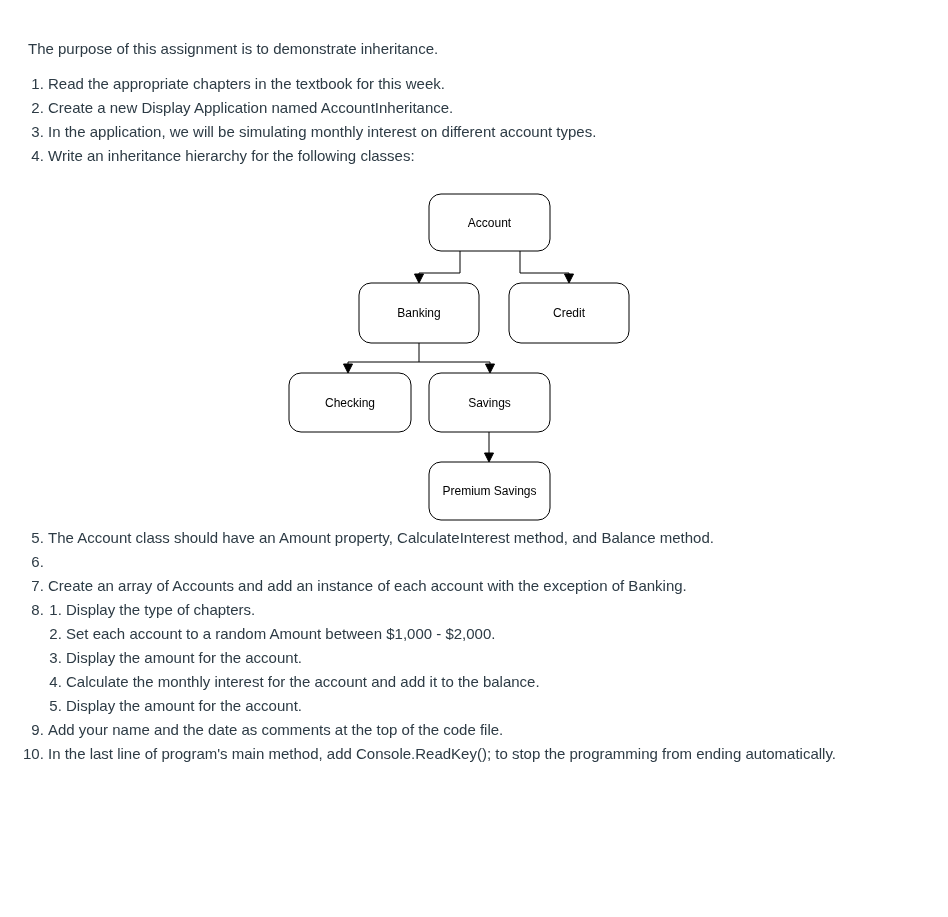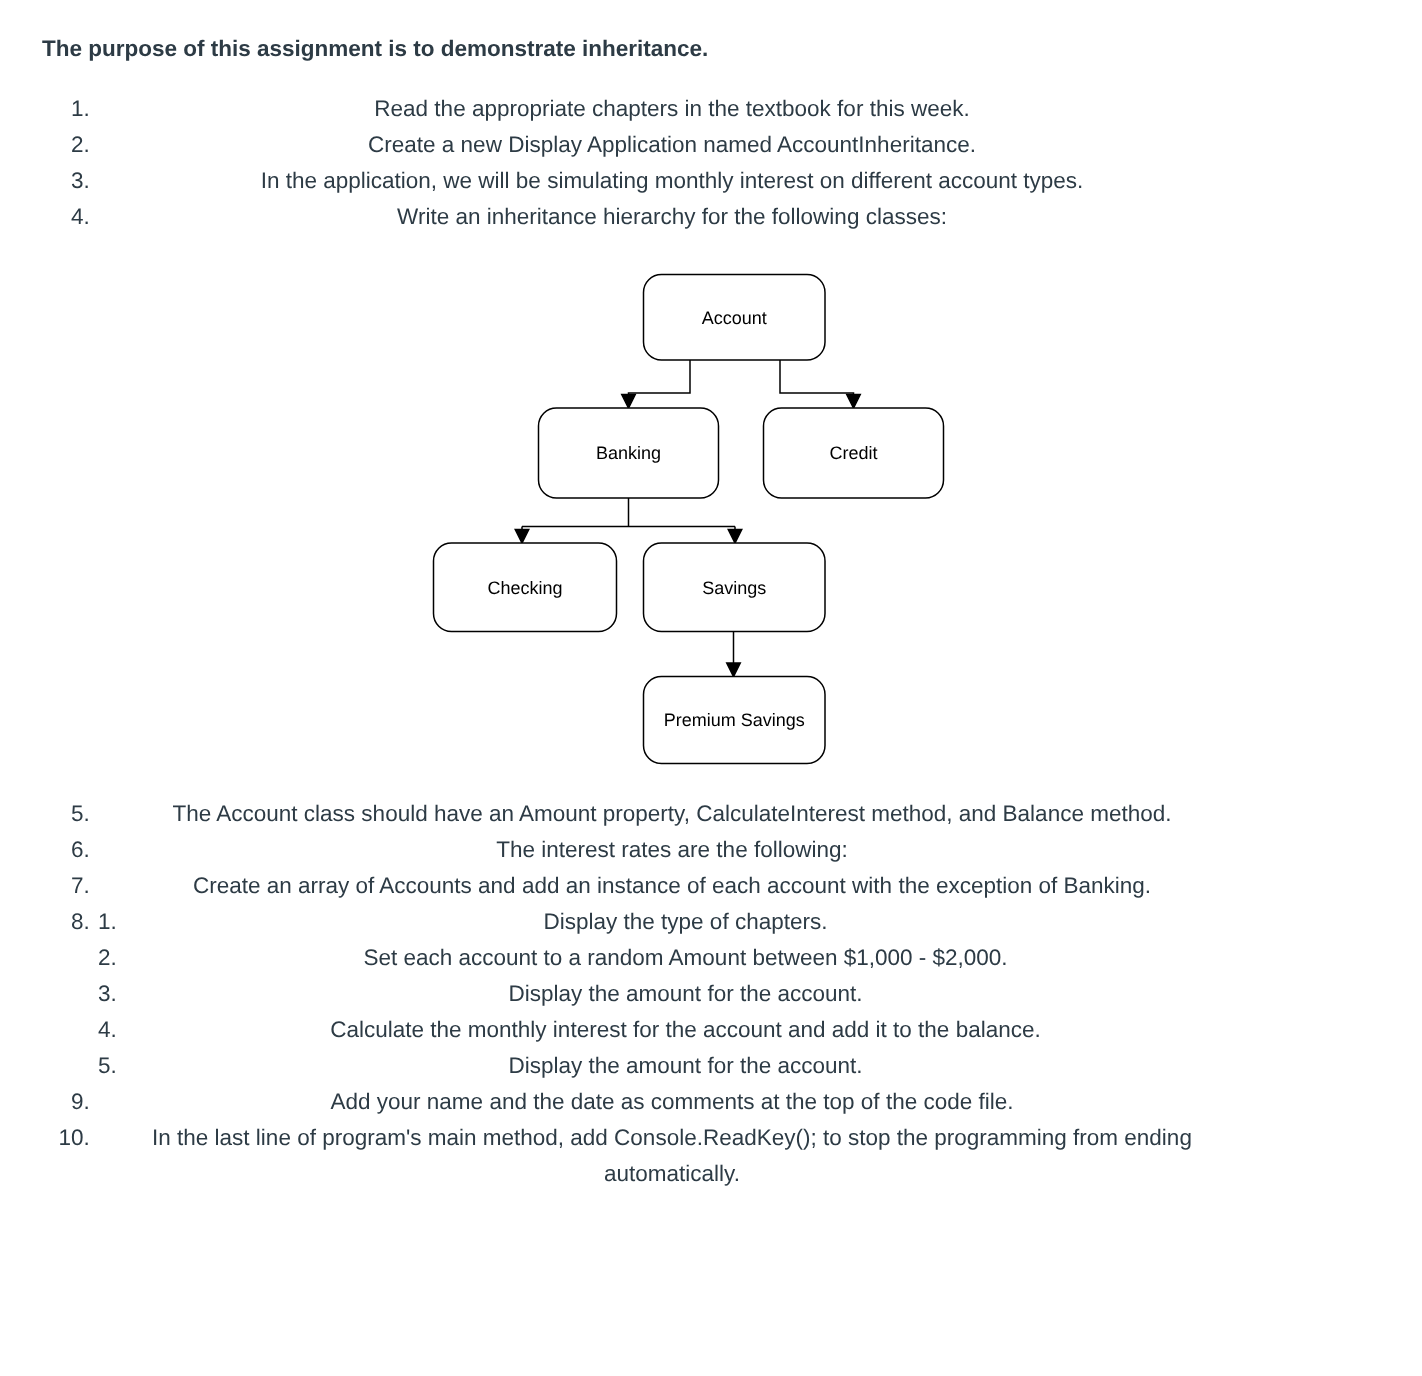--- a/index.html
+++ b/index.html
@@ -14,28 +14,26 @@
     height: 917px;
     overflow: hidden;
   }
   .page {
     padding: 21px 28px 10px 28px;
     max-width: 820px;
     font-size: 15px;
     line-height: 24px;
   }
   p.intro {
-    margin: 0 0 11px 0;
-    font-weight: bold;
+    margin: 16px 0 11px 0;
   }
   ol.main {
-    margin: 16px;
+    margin: 0;
     padding-left: 20px;
     list-style: decimal outside;
-    text-align: center;
   }
   ol.main > li {
     line-height: 24px;
   }
   .diagram-wrap {
     margin: 18px 0 0 254px;
   }
   .diagram-wrap svg {
     display: block;
   }
@@ -140,21 +138,20 @@
       <g class="node">
         <rect x="429" y="446" width="121" height="58" rx="12" ry="12"></rect>
         <text x="489.5" y="479">Premium Savings</text>
       </g>
     </svg>
   </div>
 
   <ol class="main part2" start="5">
     <li>The Account class should have an Amount property, CalculateInterest method, and Balance method.</li>
     <li>
-      <span>The interest rates are the following:</span>
     </li>
     <li>Create an array of Accounts and add an instance of each account with the exception of Banking.</li>
     <li>
       <ol class="substeps">
         <li>Display the type of chapters.</li>
         <li>Set each account to a random Amount between $1,000 - $2,000.</li>
         <li>Display the amount for the account.</li>
         <li>Calculate the monthly interest for the account and add it to the balance.</li>
         <li>Display the amount for the account.</li>
       </ol>

